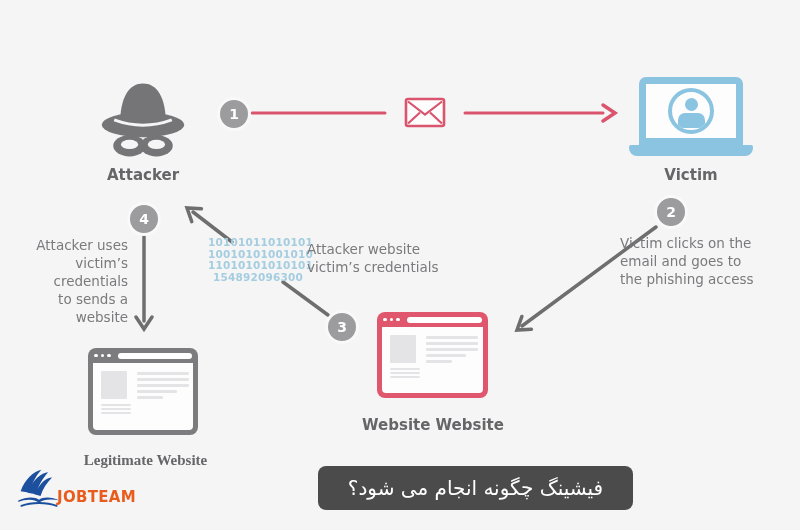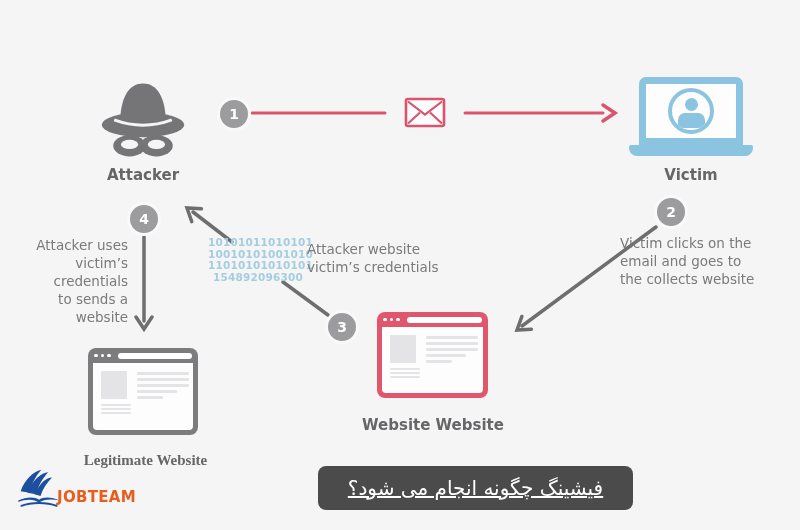--- a/index.html
+++ b/index.html
@@ -30,21 +30,21 @@
   
   .lap-screen{box-sizing:border-box;border:7px solid #8ac4e1;background:#fdfdfd;border-radius:7px 7px 0 0;
     display:flex;align-items:center;justify-content:center;}
   .lap-base{background:#8ac4e1;border-radius:2px 2px 8px 8px;}
   .lap-user{box-sizing:border-box;width:46px;height:46px;border:4.5px solid #8ac4e1;border-radius:50%;
     overflow:hidden;background:#fdfdfd;}
   .lap-head{width:13px;height:13px;border-radius:50%;background:#8ac4e1;margin:6px auto 2px auto;}
   .lap-body{width:27px;height:15px;border-radius:7px 7px 0 0;background:#8ac4e1;margin:0 auto;}
   .caption{
     background:#4b4b4c;border-radius:8px;color:#fff;font-size:20px;
-    display:flex;align-items:center;justify-content:center;text-decoration:underline;
+    display:flex;align-items:center;justify-content:center;
   }
   .brand-text{color:#e85c1e;font-weight:bold;font-size:15px;letter-spacing:0.3px;}
 </style>
 </head>
 <body>
 
 <div id="canvas">
 
   <svg id="connectors" width="800" height="530">
 
@@ -99,21 +99,21 @@
       </div>
     </div>
     <div class="lap-base" style="width:124px;height:11px;"></div>
   </div>
   <div class="abs node-label" style="left:629px;top:166px;width:124px;">Victim</div>
 
   <div class="num-circle" style="left:654px;top:195px;">2</div>
   <div class="abs step-text" style="left:620px;top:234px;">
     <span>Victim clicks on the</span>
     <span>email and goes to</span>
-    <span>the collects website</span>
+    <span>the phishing access</span>
   </div>
 
   <div class="abs binary" style="left:208px;top:237px;">
     <span>10101011010101</span>
     <span>10010101001010</span>
     <span>11010101010101</span>
     <span>154892096300</span>
   </div>
   <div class="abs step-text" style="left:307px;top:240px;">
     <span>Attacker website</span>

